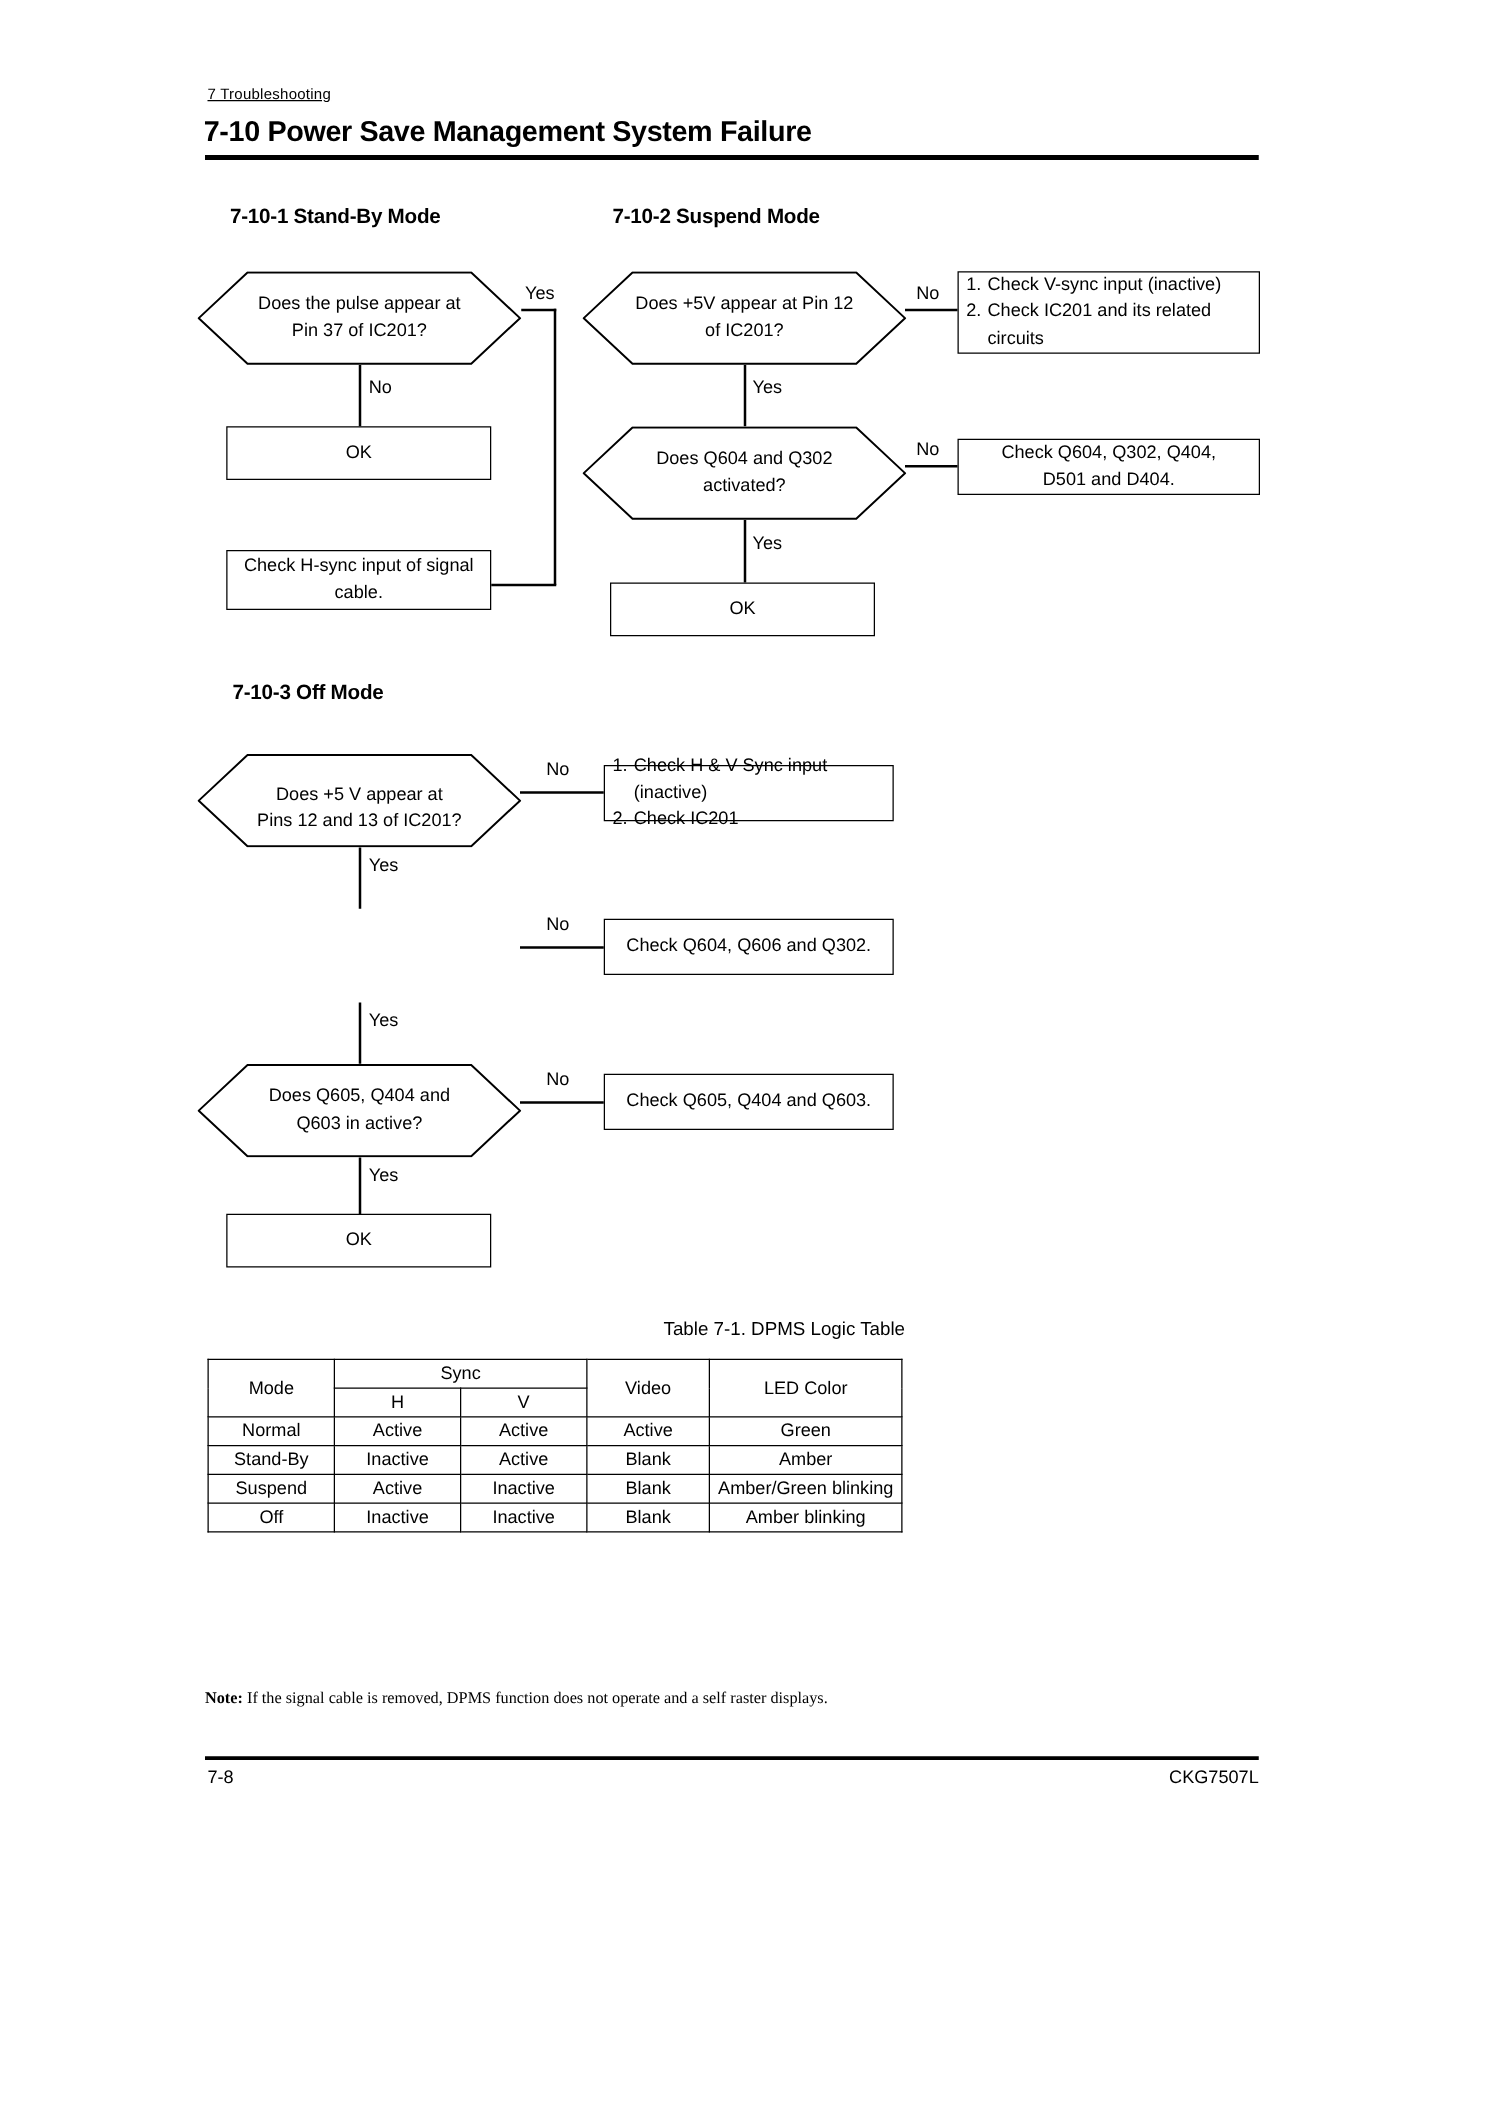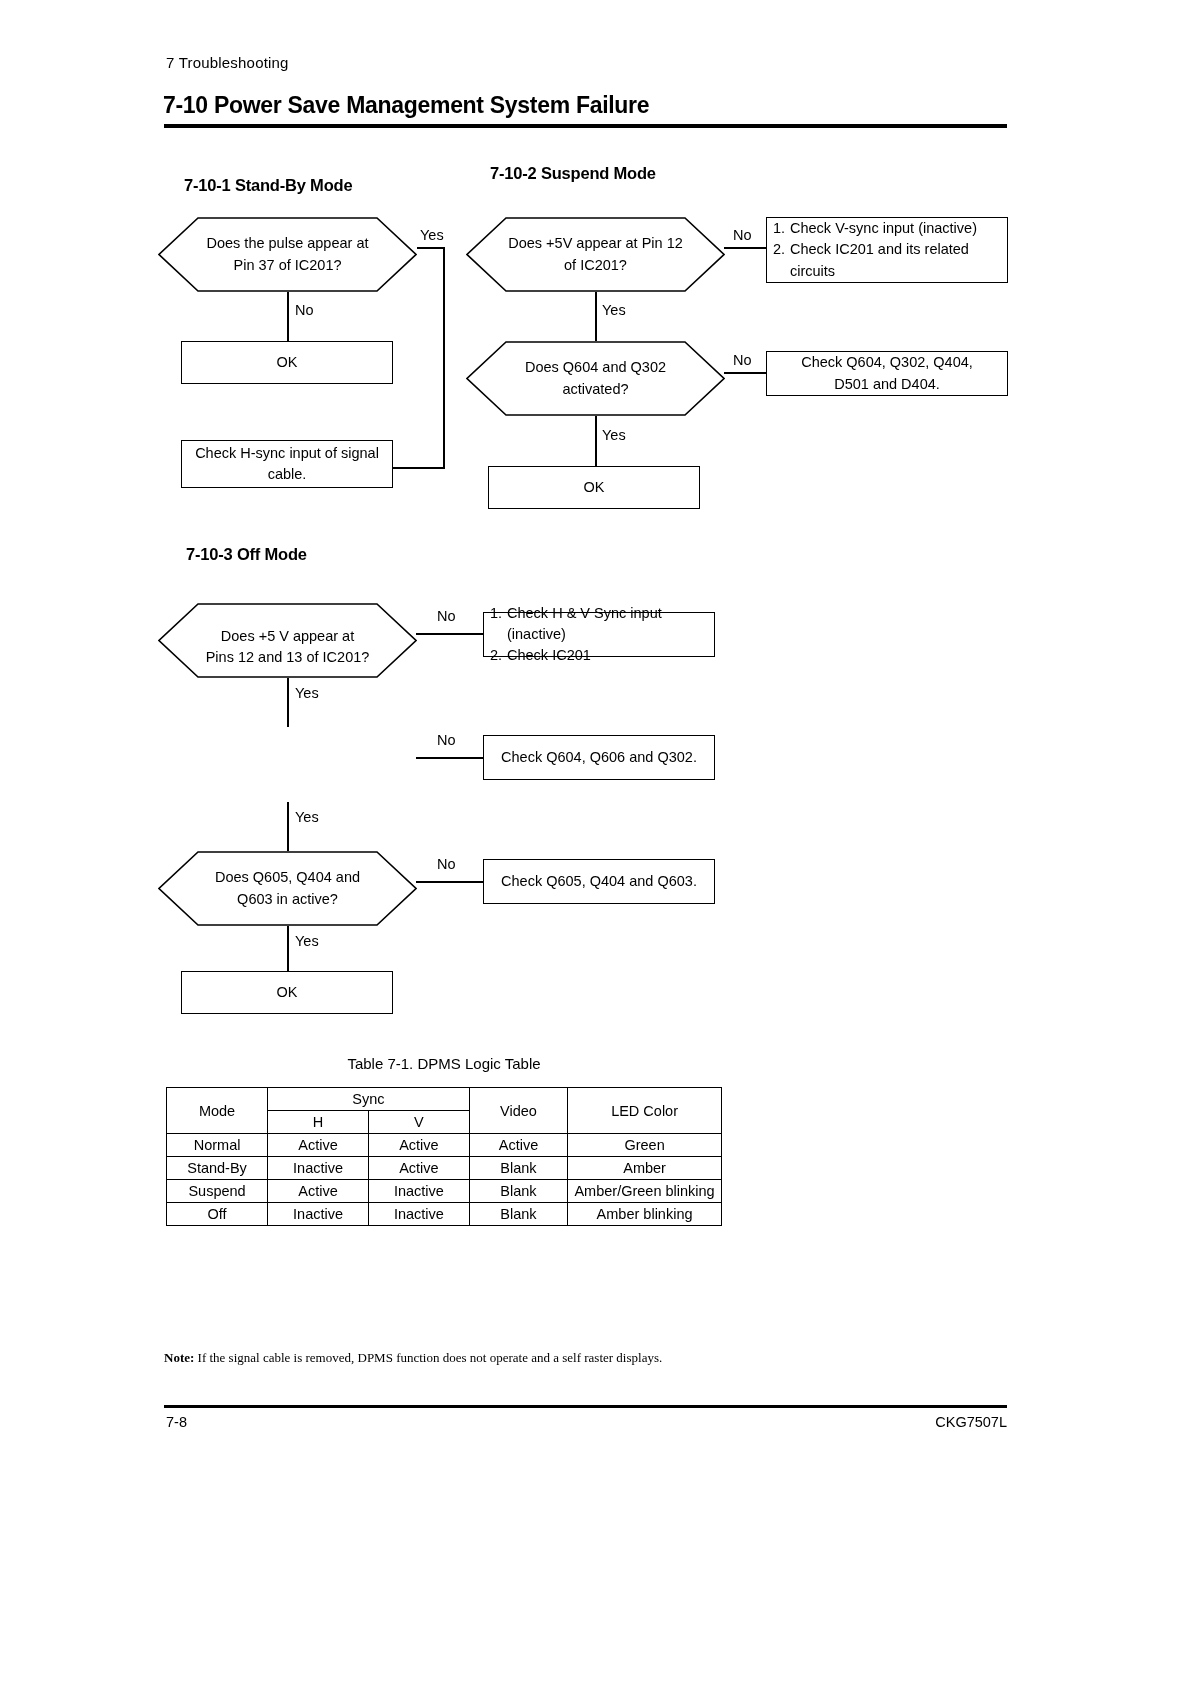--- a/index.html
+++ b/index.html
@@ -1,21 +1,21 @@
 <!DOCTYPE html>
 <html><head>
 <meta charset="utf-8">
 <style>
   html,body{margin:0;padding:0;background:#fff;}
   body{width:1191px;height:1684px;font-family:"Liberation Sans",sans-serif;color:#000;position:relative;}
   .page{position:absolute;left:0;top:0;width:1191px;height:1684px;}
   .abs{position:absolute;}
 
   
-  .running-head{left:166px;top:54px;font-size:15px;letter-spacing:.2px;}
+  .running-head{left:166px;top:68px;font-size:12px;letter-spacing:.2px;text-decoration:underline;}
   .sec-title{left:163px;top:92px;font-size:23px;font-weight:bold;letter-spacing:-.3px;}
   .sec-rule{left:164px;top:124px;width:843px;height:4px;background:#000;}
 
   
   .sub-head{font-size:16.5px;font-weight:bold;letter-spacing:-.2px;}
 
   
   .hex{position:absolute;border:0;}
   .hex svg{display:block;}
   .hex .htext{position:absolute;left:0;top:0;width:100%;height:100%;
@@ -30,21 +30,21 @@
   .ol{list-style:none;margin:0;padding:0;}
   .ol li{position:relative;padding-left:17px;}
   .ol li .num{position:absolute;left:0;top:0;}
   .ol li .cont{display:block;padding-left:0;}
 
   .line-h{position:absolute;height:1.6px;background:#000;}
   .line-v{position:absolute;width:1.6px;background:#000;}
   .lbl{position:absolute;font-size:14.5px;}
 
   
-  .tbl-cap{font-size:15px;text-align:center;}
+  .tbl-cap{font-size:15px;text-align:right;}
   table.dpms{position:absolute;border-collapse:collapse;font-size:14.5px;}
   table.dpms td,table.dpms th{border:1.4px solid #000;text-align:center;
     font-weight:normal;padding:3px 6px;}
   table.dpms .noTop{border-top:none;}
 
   
   .note{left:164px;top:1350px;font-family:"Liberation Serif",serif;font-size:13px;}
   .note b{font-weight:bold;}
   .foot-rule{left:164px;top:1405px;width:843px;height:3px;background:#000;}
   .foot-l{left:166px;top:1414px;font-size:14.5px;}
@@ -52,21 +52,21 @@
 </style>
 </head>
 <body>
 
 <div class="page">
 
   <div class="abs running-head">7 Troubleshooting</div>
   <div class="abs sec-title">7-10 Power Save Management System Failure</div>
   <div class="abs sec-rule"></div>
 
-  <div class="abs sub-head" style="left:184px;top:164px;margin-top:12px;">7-10-1 Stand-By Mode</div>
+  <div class="abs sub-head" style="left:184px;top:164px;">7-10-1 Stand-By Mode</div>
 
   <div class="hex" style="left:158px;top:217px;width:259px;height:75px;">
     <svg width="259" height="75" viewBox="0 0 259 75">
         <polygon points="40,1 219,1 258,37.5 219,74 40,74 1,37.5" fill="none" stroke="#000" stroke-width="1.6"></polygon>
       </svg>
     <div class="htext">
       <span>Does the pulse appear at</span>
       <span>Pin 37 of IC201?</span>
     </div>
   </div>

